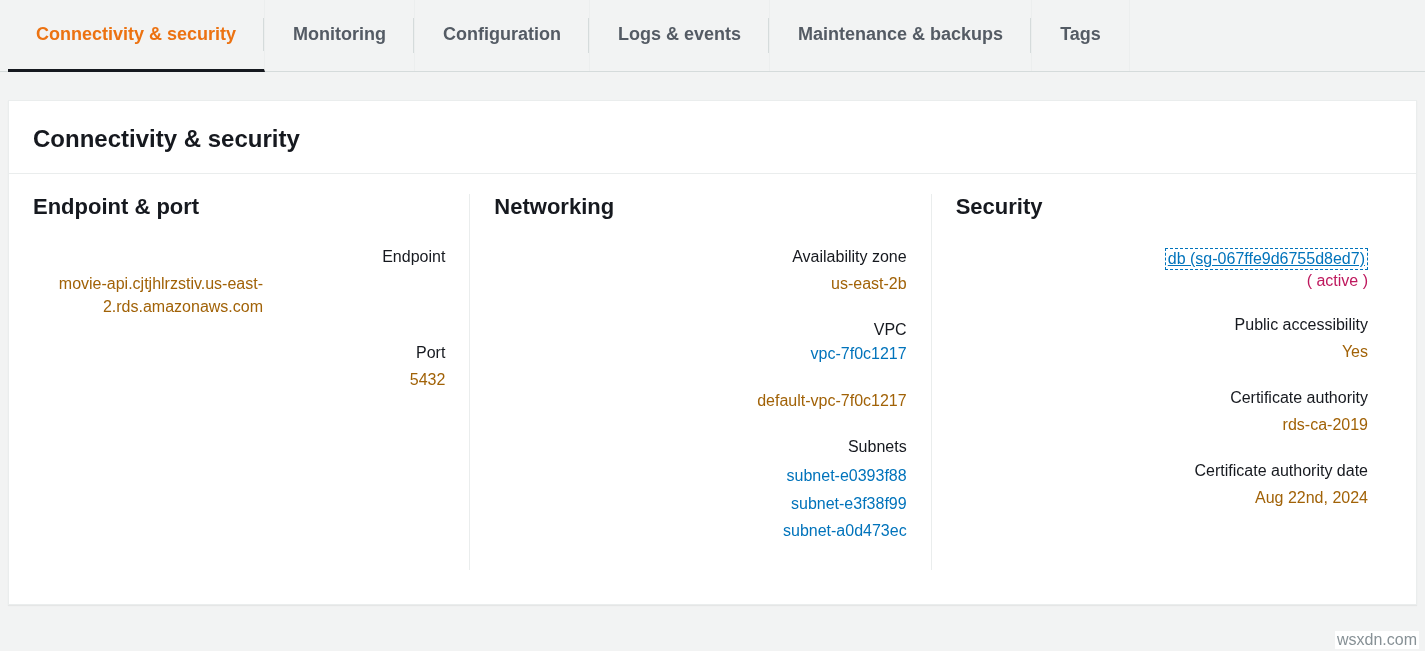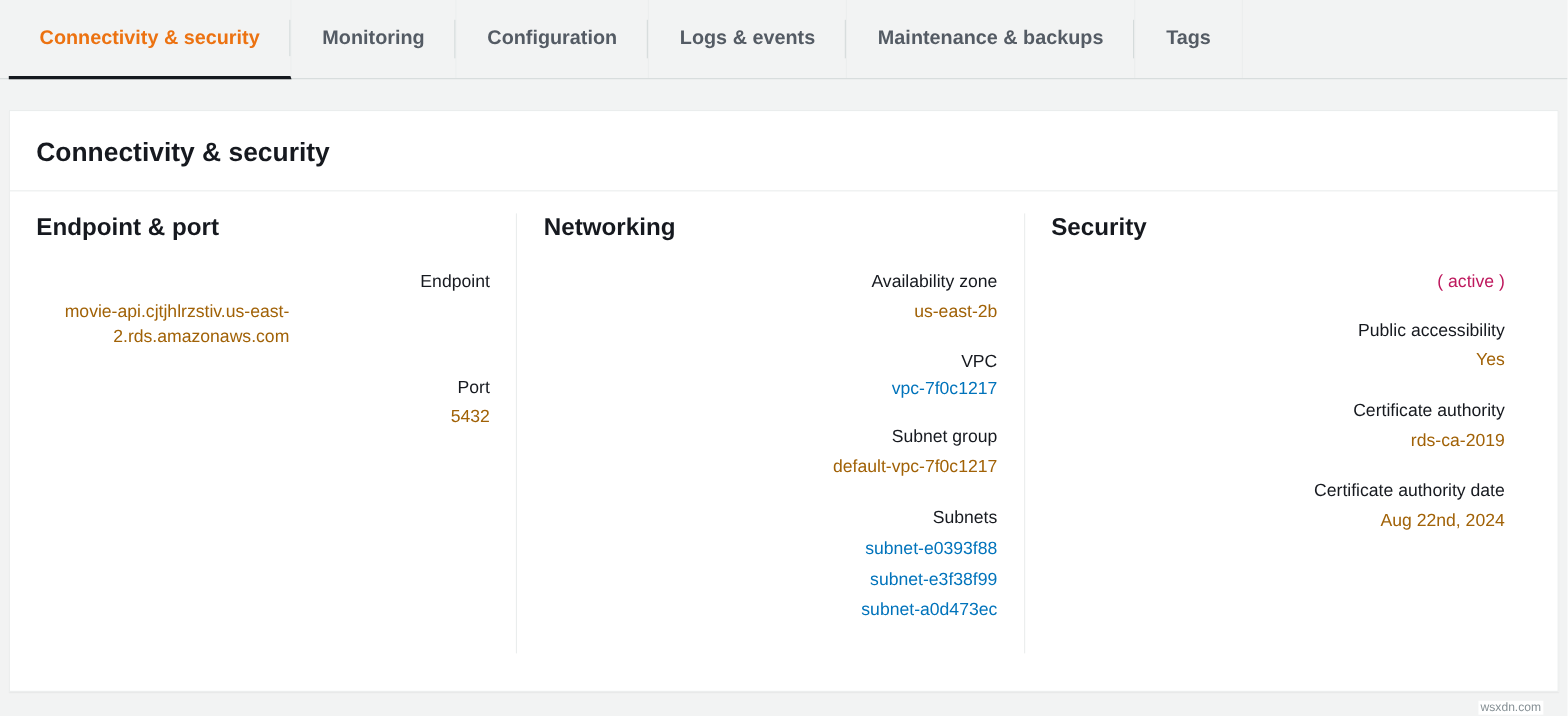--- a/index.html
+++ b/index.html
@@ -99,23 +99,23 @@
   }
   .status-active {
     color: #be185d;
     font-size: 16px;
     margin-top: 2px;
   }
   .subnet-list { line-height: 1.7; }
   .narrow { max-width: 230px; }
   .watermark {
     position: fixed;
-    right: 22px;
+    right: 6px;
     bottom: 2px;
-    font-size: 11px;
+    font-size: 16px;
     color: #879196;
     background: #fff;
     padding: 0 2px;
   }
 </style>
 </head>
 <body>
 
 <div class="tabs">
   <div class="tab active sep">Connectivity &amp; security</div>
@@ -153,38 +153,38 @@
         <div class="field-label">Availability zone</div>
         <div class="field-value">us-east-2b</div>
       </div>
 
       <div class="field">
         <div class="field-label">VPC</div>
         <div class="link">vpc-7f0c1217</div>
       </div>
 
       <div class="field">
-        <div class="field-label">Subnet group</div>
         <div class="field-value">default-vpc-7f0c1217</div>
       </div>
 
       <div class="field">
         <div class="field-label">Subnets</div>
         <div class="subnet-list">
           <div class="link">subnet-e0393f88</div>
           <div class="link">subnet-e3f38f99</div>
           <div class="link">subnet-a0d473ec</div>
         </div>
       </div>
     </div>
 
     <div class="col">
       <h3>Security</h3>
 
       <div class="field">
+        <span class="link-focus">db (sg-067ffe9d6755d8ed7)</span>
         <div class="status-active">( active )</div>
       </div>
 
       <div class="field">
         <div class="field-label">Public accessibility</div>
         <div class="field-value">Yes</div>
       </div>
 
       <div class="field">
         <div class="field-label">Certificate authority</div>

